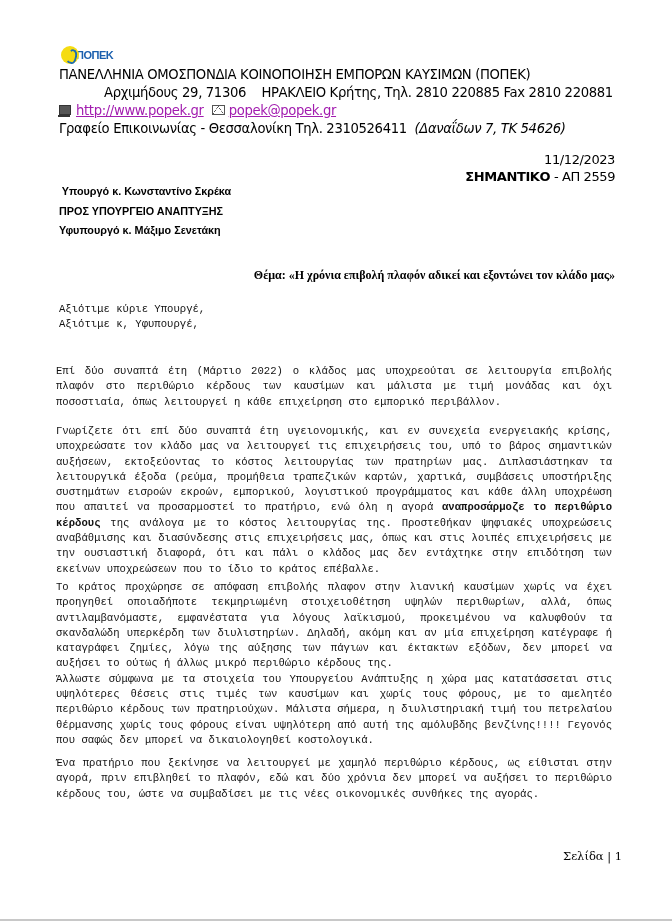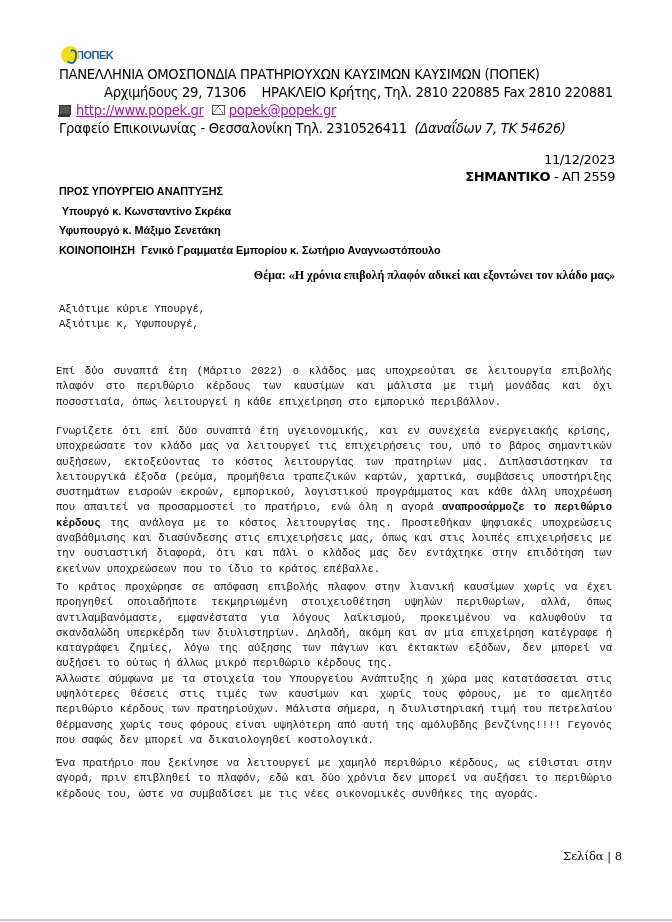--- a/index.html
+++ b/index.html
@@ -78,38 +78,37 @@
   </style>
 </head>
 <body>
 
 <div class="logo">
   <span class="logo-mark"></span>
   <span class="logo-text">ΠΟΠΕΚ</span>
 </div>
 
 <div class="header-block">
-  <div class="line">ΠΑΝΕΛΛΗΝΙΑ ΟΜΟΣΠΟΝΔΙΑ ΠΡΑΤΗΡΙΟΥΧΩΝ ΚΑΥΣΙΜΩΝ ΚΑΥΣΙΜΩΝ (ΠΟΠΕΚ)</div>
+  <div class="line">ΠΑΝΕΛΛΗΝΙΑ ΟΜΟΣΠΟΝΔΙΑ ΚΟΙΝΟΠΟΙΗΣΗ ΕΜΠΟΡΩΝ ΚΑΥΣΙΜΩΝ (ΠΟΠΕΚ)</div>
   <div class="line" style="white-space:pre;margin-left:45px;">Αρχιμήδους 29, 71306    ΗΡΑΚΛΕΙΟ Κρήτης, Τηλ. 2810 220885 Fax 2810 220881</div>
   <div class="line">
     <span class="icon-computer"></span><a href="#">http://www.popek.gr</a><span class="icon-mail"></span><a href="#">popek@popek.gr</a>
   </div>
   <div class="line"><span style="white-space:pre;">Γραφείο Επικοινωνίας - Θεσσαλονίκη Τηλ. 2310526411  </span><span class="italic">(Δαναΐδων 7, ΤΚ 54626)</span></div>
 </div>
 
 <div class="date-block">
   <div>11/12/2023</div>
   <div><b>ΣΗΜΑΝΤΙΚΟ</b><span> - ΑΠ 2559</span></div>
 </div>
 
 <div class="recipients">
+  <div style="white-space:pre;"> Υπουργό κ. Κωνσταντίνο Σκρέκα</div>
   <div>ΠΡΟΣ ΥΠΟΥΡΓΕΙΟ ΑΝΑΠΤΥΞΗΣ</div>
-  <div style="white-space:pre;"> Υπουργό κ. Κωνσταντίνο Σκρέκα</div>
   <div>Υφυπουργό κ. Μάξιμο Σενετάκη</div>
-  <div style="white-space:pre;">ΚΟΙΝΟΠΟΙΗΣΗ  Γενικό Γραμματέα Εμπορίου κ. Σωτήριο Αναγνωστόπουλο</div>
 </div>
 
 <div class="subject">Θέμα: «Η χρόνια επιβολή πλαφόν αδικεί και εξοντώνει τον κλάδο μας»</div>
 
 <div class="doc salutation">
   <div>Αξιότιμε κύριε Υπουργέ,</div>
   <div>Αξιότιμε κ, Υφυπουργέ,</div>
 </div>
 
 <div class="doc para p1">Επί δύο συναπτά έτη (Μάρτιο 2022) ο κλάδος μας υποχρεούται σε  λειτουργία επιβολής  πλαφόν στο περιθώριο κέρδους των καυσίμων και μάλιστα με τιμή μονάδας και όχι ποσοστιαία, όπως λειτουργεί η κάθε επιχείρηση στο εμπορικό περιβάλλον.</div>
@@ -118,15 +117,15 @@
 
 <div class="doc para p3">
   <div>Το κράτος προχώρησε σε απόφαση επιβολής πλαφον στην λιανική καυσίμων χωρίς να έχει προηγηθεί οποιαδήποτε τεκμηριωμένη στοιχειοθέτηση υψηλών περιθωρίων, αλλά,  όπως αντιλαμβανόμαστε, εμφανέστατα  για λόγους λαϊκισμού,  προκειμένου να καλυφθούν  τα σκανδαλώδη υπερκέρδη των διυλιστηρίων. Δηλαδή, ακόμη και αν μία επιχείρηση κατέγραφε ή καταγράφει ζημίες, λόγω της αύξησης των πάγιων και έκτακτων εξόδων, δεν μπορεί να αυξήσει το ούτως ή  άλλως μικρό περιθώριο κέρδους της.</div>
   <div>Άλλωστε σύμφωνα με τα στοιχεία του Υπουργείου Ανάπτυξης η χώρα μας κατατάσσεται στις υψηλότερες θέσεις στις τιμές των καυσίμων και χωρίς τους φόρους,  με το αμελητέο περιθώριο κέρδους των πρατηριούχων. Μάλιστα σήμερα, η διυλιστηριακή τιμή του πετρελαίου θέρμανσης χωρίς τους φόρους είναι υψηλότερη από αυτή της  αμόλυβδης βενζίνης!!!!  Γεγονός που σαφώς δεν μπορεί να δικαιολογηθεί κοστολογικά.</div>
 </div>
 
 <div class="doc para p4">
   <div>Ένα πρατήριο που ξεκίνησε να λειτουργεί με χαμηλό περιθώριο κέρδους, ως είθισται στην αγορά,  πριν επιβληθεί το πλαφόν, εδώ και δύο χρόνια δεν  μπορεί να αυξήσει το περιθώριο κέρδους  του,  ώστε να συμβαδίσει με τις νέες οικονομικές συνθήκες της αγοράς.</div>
 </div>
 
-<div class="footer-page">Σελίδα | 8</div>
+<div class="footer-page">Σελίδα | 1</div>
 
 <div class="page-bottom-line"></div>
 
 </body></html>

